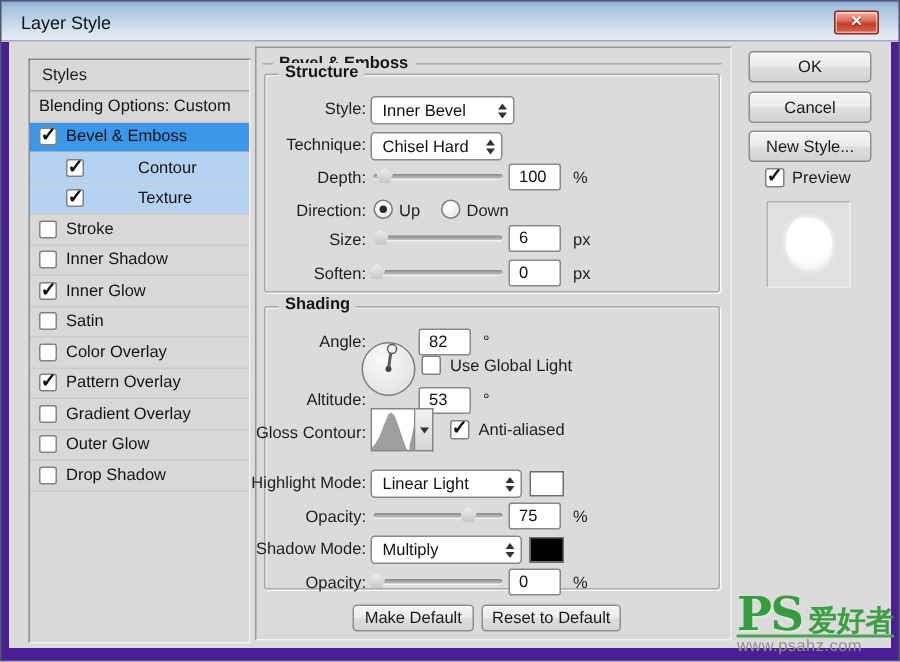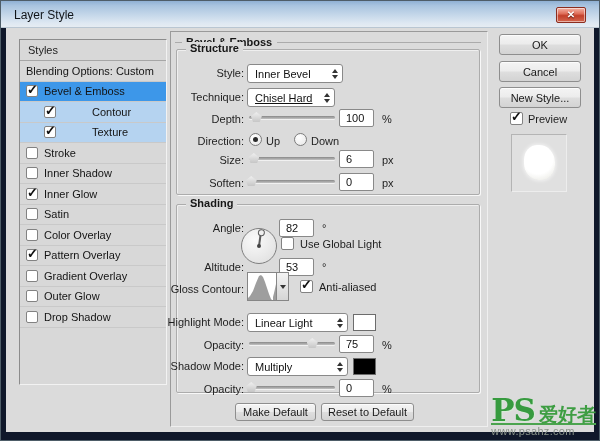--- a/index.html
+++ b/index.html
@@ -1,34 +1,34 @@
 <!DOCTYPE html>
 <html><head>
 <meta charset="utf-8">
 <style>
   html,body{margin:0;padding:0;}
   body{width:600px;height:441px;position:relative;overflow:hidden;
        font-family:"Liberation Sans", sans-serif;background:#fff;}
   *{box-sizing:border-box;}
 
   
-  .window{position:absolute;inset:0;border:1px solid #4E5D68;background:#0f172a;}
+  .window{position:absolute;inset:0;border:1px solid #4E5D68;background:#4c1d95;}
   .titlebar{position:absolute;left:0;right:0;top:0;height:27px;
     background:linear-gradient(#8FB0D4,#A9C4DF 18%,#C6D8EA 55%,#DEE8F2 85%,#E6ECF2);
     border-bottom:1px solid #B9C6D2;}
   .title{position:absolute;left:13px;top:7px;font-size:12px;color:#101418;}
   .close{position:absolute;right:13px;top:6px;width:30px;height:16px;border-radius:2px;
     background:linear-gradient(#F3B3A5,#E0705B 40%,#C2402B 55%,#D4664E);
     border:1px solid #8B2D1F;box-shadow:inset 0 0 0 1px rgba(255,255,255,.5);
     display:flex;align-items:center;justify-content:center;cursor:pointer;}
   .close .x{color:#fff;font-size:10px;font-weight:bold;line-height:1;text-shadow:0 1px 1px #5A170D;}
   .dlg-body{position:absolute;left:5px;right:5px;top:27px;bottom:8px;background:#DBDBDB;}
 
   
-  .sidebar{position:absolute;left:13px;top:11px;width:148px;height:346px;background:#D8D8D8;
+  .sidebar{position:absolute;left:13px;top:11px;width:148px;height:390px;background:#D8D8D8;
     border:1px solid;border-color:#8C8C8C #F2F2F2 #F2F2F2 #8C8C8C;}
   .sb-header{height:21px;line-height:21px;padding-left:8px;font-size:11px;color:#1E1E1E;
     border-bottom:1px solid #A6A6A6;}
   .sb-item{height:20.5px;display:flex;align-items:center;padding-left:6px;
     border-bottom:1px solid #C9C9C9;font-size:11px;color:#141414;cursor:pointer;}
   .sb-item.indent{padding-left:24px;}
   .sb-item.selected{background:#3D97E9;}
   .sb-item.hl{background:#B5D3F0;gap:30px;}
   .cbx,.sb-cb{width:12px;height:12px;background:#fff;border:1px solid #828282;border-radius:2px;
     position:relative;flex:0 0 auto;}
@@ -195,21 +195,21 @@
       <span class="rlabel" style="left:-77px;top:35px;">Style:</span>
       <div class="dd" style="left:76px;top:32px;width:96px;">
         <span class="val">Inner Bevel</span>
         <span class="arrows">
             <span class="tri-up"></span>
             <span class="tri-dn"></span>
           </span>
       </div>
 
       <span class="rlabel" style="left:-77px;top:59px;">Technique:</span>
-      <div class="dd" style="left:76px;top:56px;width:88px;text-decoration:underline;">
+      <div class="dd" style="left:76px;top:56px;width:88px;">
         <span class="val">Chisel Hard</span>
         <span class="arrows">
             <span class="tri-up"></span>
             <span class="tri-dn"></span>
           </span>
       </div>
 
       <span class="rlabel" style="left:-77px;top:81px;">Depth:</span>
       <div class="slider" style="left:78px;top:80px;width:86px;">
         <div class="track"></div>

